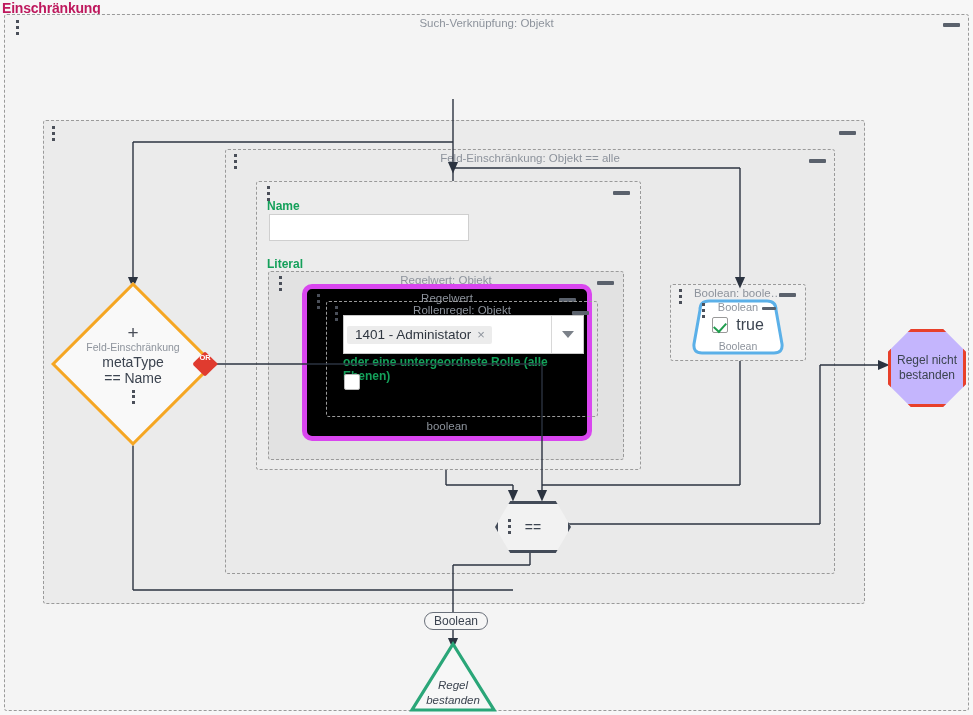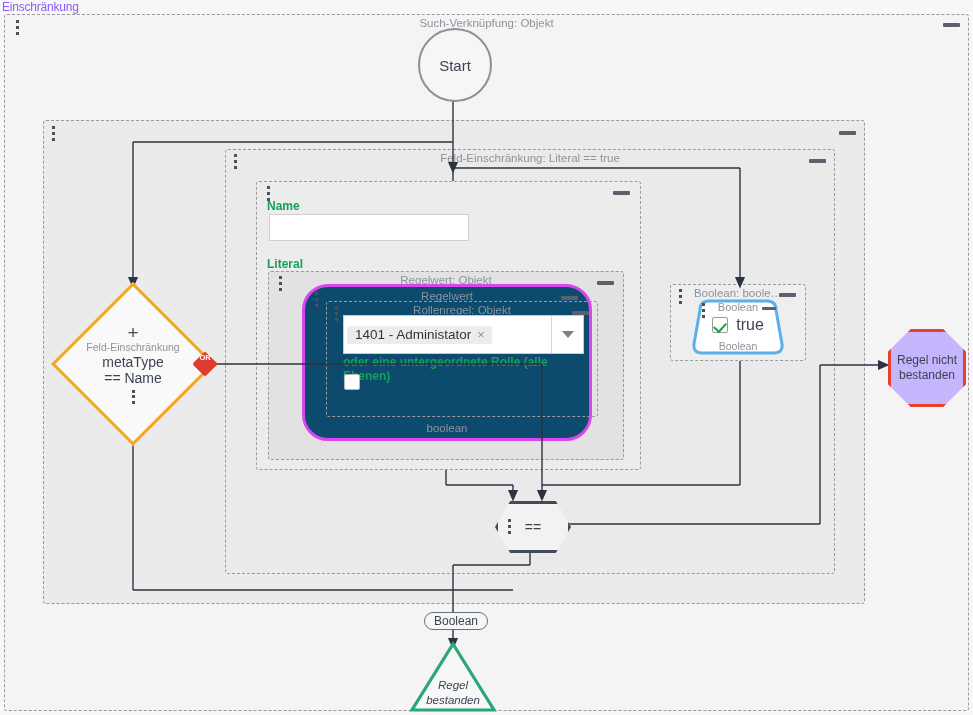--- a/index.html
+++ b/index.html
@@ -35,21 +35,21 @@
   }
   .dots i{display:block;width:3px;height:3px;background:#4a4f59;border-radius:0;}
   
   .minim{
     position:absolute;width:17px;height:4px;background:#5a616c;border-radius:1px;
   }
 
   
   #page-title{
     position:absolute;left:2px;top:0px;
-    font-size:12px;font-weight:normal;color:#8b5cf6;
+    font-size:14px;font-weight:bold;color:#be185d;
     letter-spacing:-0.2px;
   }
 
   
   .bg-l0{background:#f4f4f4;}
   .bg-l1{background:#ebebeb;}
   .bg-l2{background:#eaeaea;}
   .bg-l3{background:#ececec;}
   .bg-l4{background:#e2e2e2;}
 
@@ -170,21 +170,21 @@
   .sel .arrowbox{
     width:31px;border-left:1px solid #d8d8d8;display:flex;align-items:center;justify-content:center;
   }
   .sel .caret{
     width:0;height:0;border-left:6px solid transparent;border-right:6px solid transparent;
     border-top:7px solid #7b8189;
   }
 
   
   .bluebox{
-    position:absolute;background:#0c4a6e;border:3px solid #d946ef;border-radius:26px;
+    position:absolute;background:#000000;border:5px solid #d946ef;border-radius:10px;
     box-sizing:border-box;
   }
   .bluebox .bt{
     position:absolute;left:0;right:0;top:3px;text-align:center;font-size:11.5px;color:#8d939c;
   }
   .bluebox .bf{
     position:absolute;left:0;right:0;bottom:4px;text-align:center;font-size:11.5px;color:#8d939c;
   }
 </style>
 </head>
@@ -207,21 +207,21 @@
   <div class="grp bg-l1" style="left:43px;top:120px;width:822px;height:484px;">
     <div class="dots" style="left:7px;top:5px;">
         <i></i>
         <i></i>
         <i></i>
       </div>
     <div class="minim" style="right:8px;top:10px;"></div>
   </div>
 
   <div class="grp bg-l2" style="left:225px;top:149px;width:610px;height:425px;">
-    <div class="grp-title">Feld-Einschränkung: Literal == true</div>
+    <div class="grp-title">Feld-Einschränkung: Objekt == alle</div>
     <div class="dots" style="left:7px;top:4px;">
         <i></i>
         <i></i>
         <i></i>
       </div>
     <div class="minim" style="right:8px;top:9px;"></div>
   </div>
 
   <div class="grp bg-l3" style="left:256px;top:181px;width:385px;height:289px;">
     <div class="dots" style="left:9px;top:4px;">
@@ -346,23 +346,20 @@
       <path d="M820,365 L884,365" marker-end="url(#ah)"></path>
 
       <path d="M530,547 L530,565"></path>
       <path d="M530,565 L453,565"></path>
       <path d="M453,565 L453,612"></path>
 
       <path d="M453,630 L453,644" marker-end="url(#ah)"></path>
     </g>
   </svg>
 
-  <div class="start-node" style="left:418px;top:28px;">
-    <span>Start</span>
-  </div>
 
   <div class="diamond-wrap" style="left:75px;top:306px;">
     <div class="dia"></div>
     <div class="dcontent">
       <div class="dplus">+</div>
       <div class="dsub">Feld-Einschränkung</div>
       <div class="dmain">metaType</div>
       <div class="dmain">== Name</div>
       <div class="ddots">
           <i></i>

